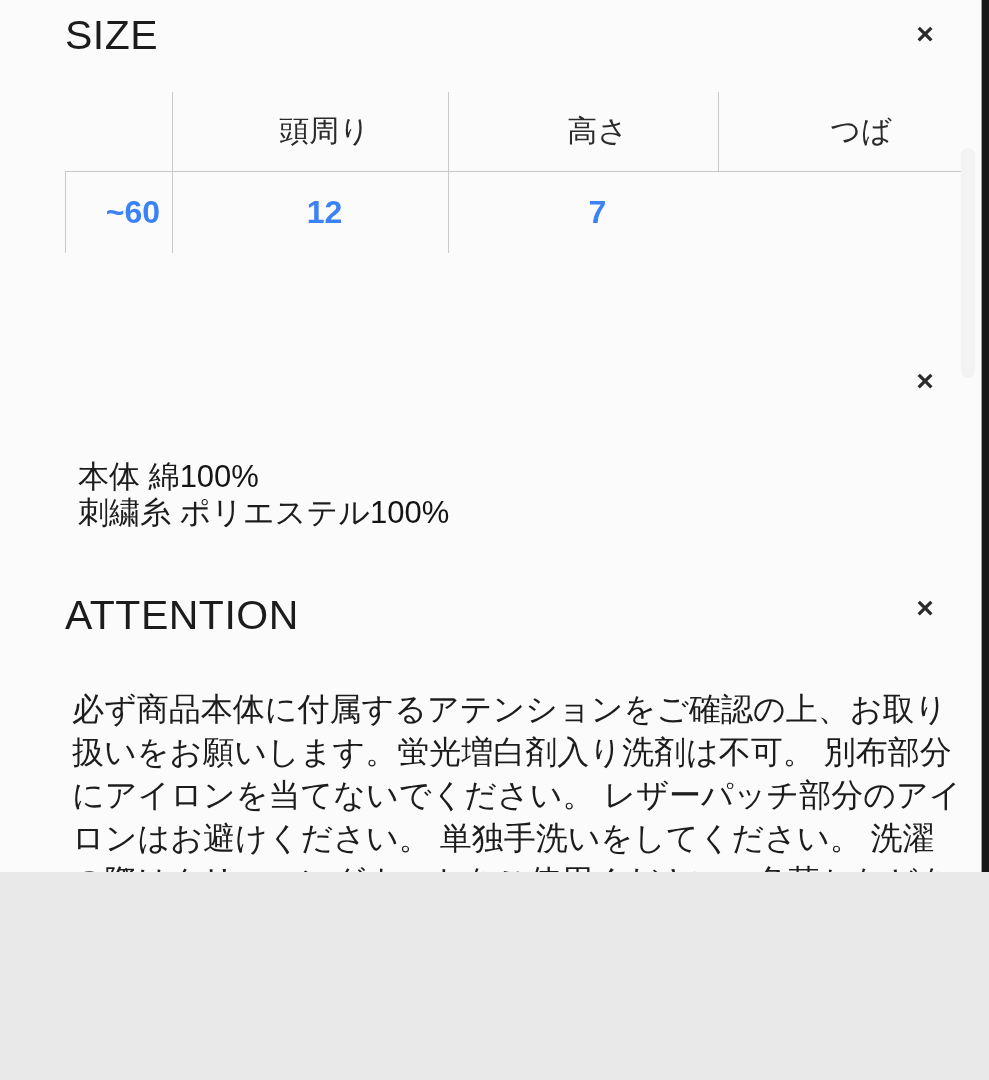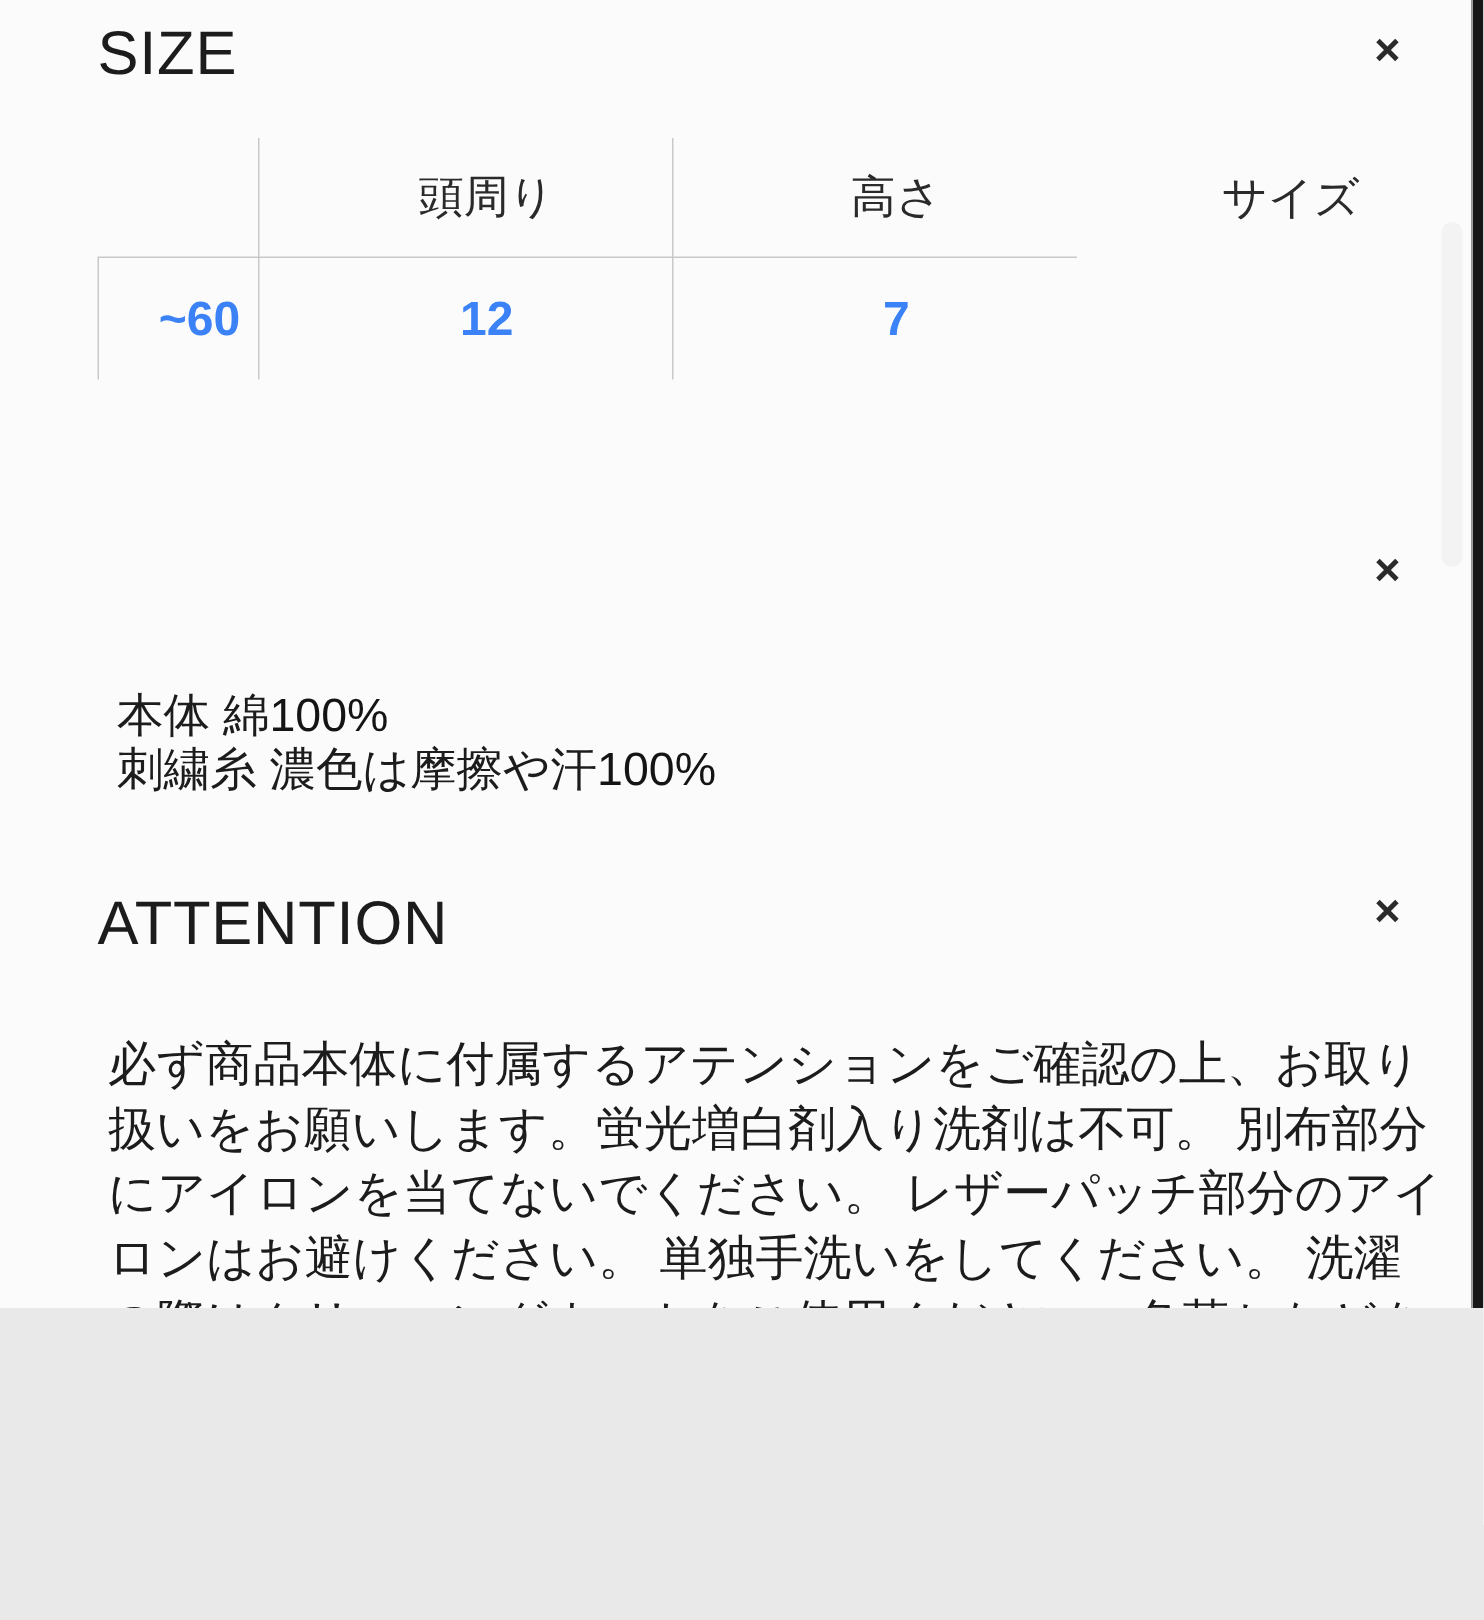--- a/index.html
+++ b/index.html
@@ -74,39 +74,39 @@
   <div class="section" style="top:0;height:280px;">
     <h2 class="section-title" style="top:15px;margin:0;">SIZE</h2>
     <button class="close-btn" style="top:14px;">
       <span>×</span>
     </button>
 
     <div class="size-table">
       <div class="cell hline"></div>
       <div class="cell vline hline th">頭周り</div>
       <div class="cell vline hline th">高さ</div>
+      <div class="cell vline hline th">つば</div>
 
-      <div class="cell td-label">サイズ</div>
       <div class="cell vline td-value">~60</div>
       <div class="cell vline td-value">12</div>
       <div class="cell vline td-value">7</div>
     </div>
   </div>
 
   <div class="section" style="top:350px;height:200px;">
     <button class="close-btn" style="top:11px;">
       <span>×</span>
     </button>
 
     <div class="material-lines">
       <div class="material-line">
         <span>本体 綿</span><b>100%</b>
       </div>
       <div class="material-line">
-        <span>刺繍糸 濃色は摩擦や汗</span><b>100%</b>
+        <span>刺繍糸 ポリエステル</span><b>100%</b>
       </div>
     </div>
   </div>
 
   <div class="section attention-wrap" style="top:585px;">
     <h2 class="section-title" style="top:10px;margin:0;">ATTENTION</h2>
     <button class="close-btn" style="top:3px;">
       <span>×</span>
     </button>
 

